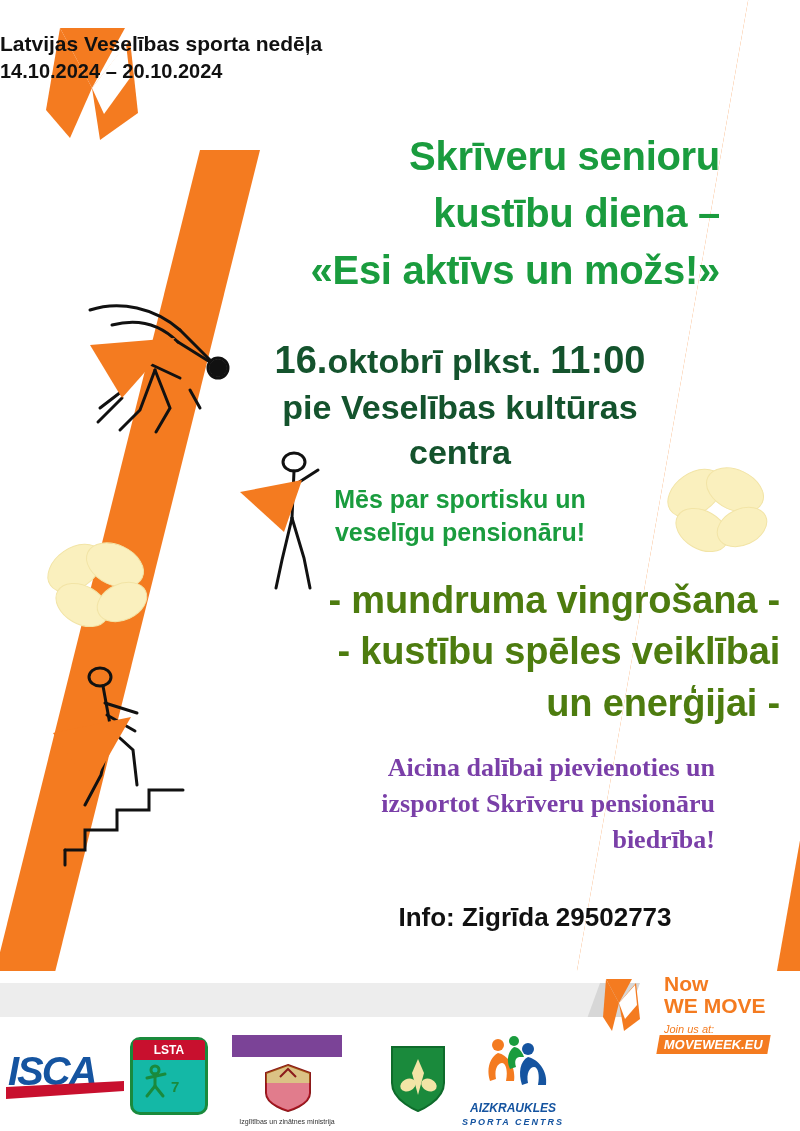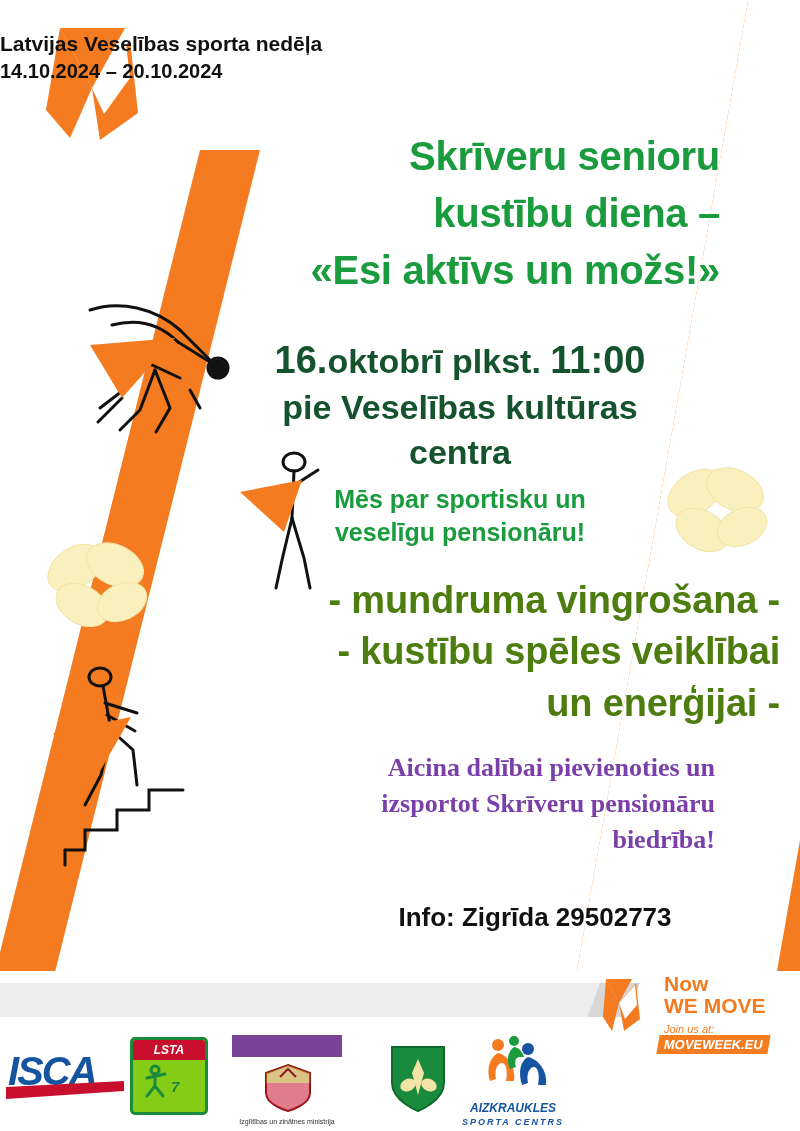--- a/index.html
+++ b/index.html
@@ -173,21 +173,21 @@
     padding:2px 6px;transform:skewX(-10deg);
   }
 
   .isca{
     position:absolute;left:8px;top:30px;
     color:#1554A0;font-weight:bold;font-style:italic;font-size:40px;
     letter-spacing:-2px;
   }
   .lsta-box{
     position:absolute;left:130px;top:18px;width:72px;height:72px;
-    border:3px solid #1A8A3C;border-radius:5px;background:#84cc16;font-style:italic;
+    border:3px solid #1A8A3C;border-radius:10px;background:#14b8a6;
   }
   .lsta-top{
     position:absolute;left:0;top:0;width:100%;height:20px;
     background:#C8102E;border-radius:3px 3px 0 0;
     color:#ffffff;font-weight:bold;font-size:12px;text-align:center;line-height:20px;
   }
   .izm{
     position:absolute;left:232px;top:16px;width:110px;height:92px;
   }
   .izm-band{

